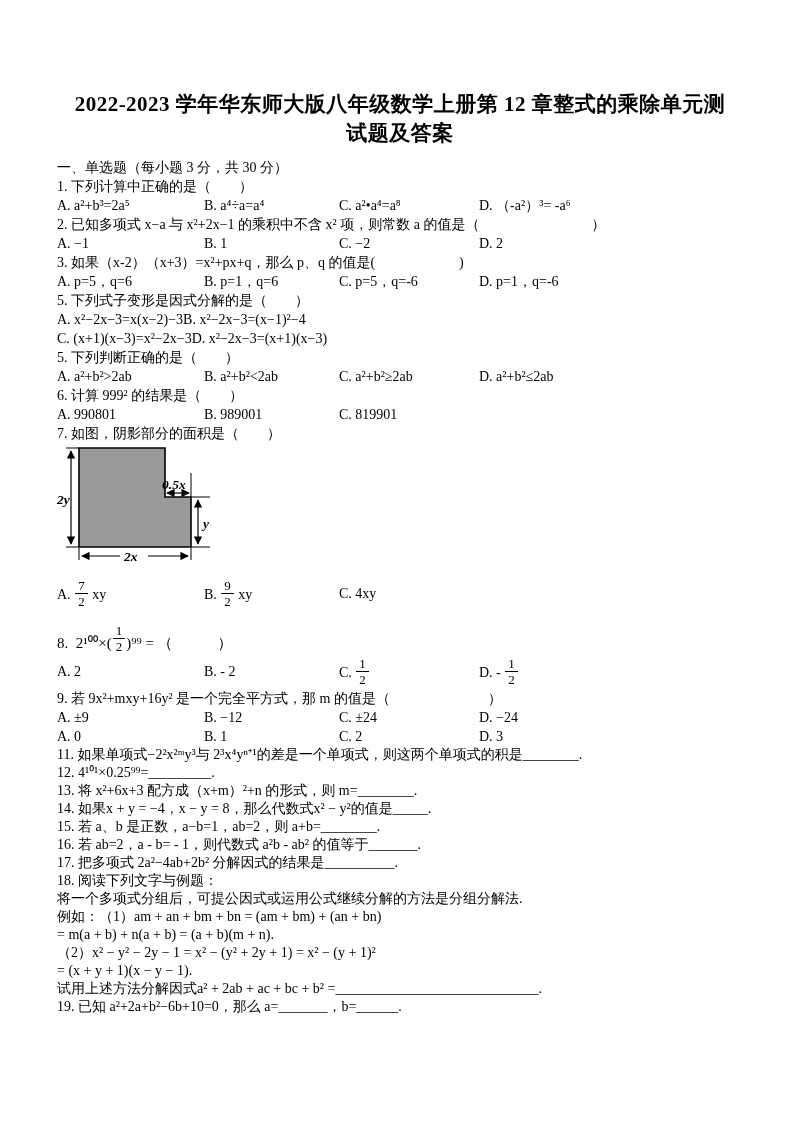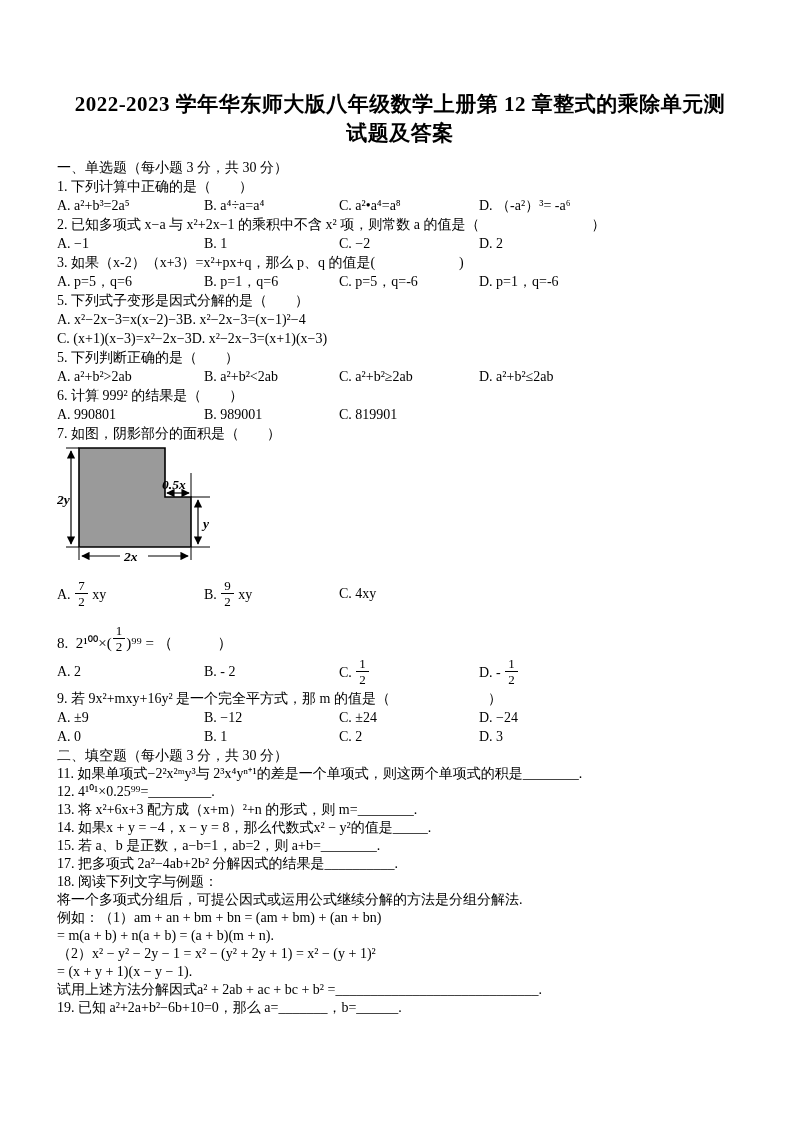--- a/index.html
+++ b/index.html
@@ -139,28 +139,28 @@
       <span class="c4">D. −24</span>
     </div>
 
     <div class="ln opts">
       <span class="c1">A. 0</span>
       <span class="c2">B. 1</span>
       <span class="c3">C. 2</span>
       <span class="c4">D. 3</span>
     </div>
 
-    <div class="ln bold">二、填空题（每小题 3 分，共 30 分）</div>
 
     <div class="s2">
       <div class="ln">11. 如果单项式−2²x²ᵐy³与 2³x⁴yⁿ⁺¹的差是一个单项式，则这两个单项式的积是________.</div>
       <div class="ln">12. 4¹⁰¹×0.25⁹⁹=_________.</div>
       <div class="ln">13. 将 x²+6x+3 配方成（x+m）²+n 的形式，则 m=________.</div>
       <div class="ln">14. 如果x + y = −4，x − y = 8，那么代数式x² − y²的值是_____.</div>
       <div class="ln">15. 若 a、b 是正数，a−b=1，ab=2，则 a+b=________.</div>
+      <div class="ln">16. 若 ab=2，a - b= - 1，则代数式 a²b - ab² 的值等于_______.</div>
       <div class="ln">17. 把多项式 2a²−4ab+2b² 分解因式的结果是__________.</div>
       <div class="ln">18. 阅读下列文字与例题：</div>
       <div class="ln">将一个多项式分组后，可提公因式或运用公式继续分解的方法是分组分解法.</div>
       <div class="ln">例如：（1）am + an + bm + bn = (am + bm) + (an + bn)</div>
       <div class="ln">= m(a + b) + n(a + b) = (a + b)(m + n).</div>
       <div class="ln">（2）x² − y² − 2y − 1 = x² − (y² + 2y + 1) = x² − (y + 1)²</div>
       <div class="ln">= (x + y + 1)(x − y − 1).</div>
       <div class="ln">试用上述方法分解因式a² + 2ab + ac + bc + b² =_____________________________.</div>
       <div class="ln">19. 已知 a²+2a+b²−6b+10=0，那么 a=_______，b=______.</div>
     </div>

